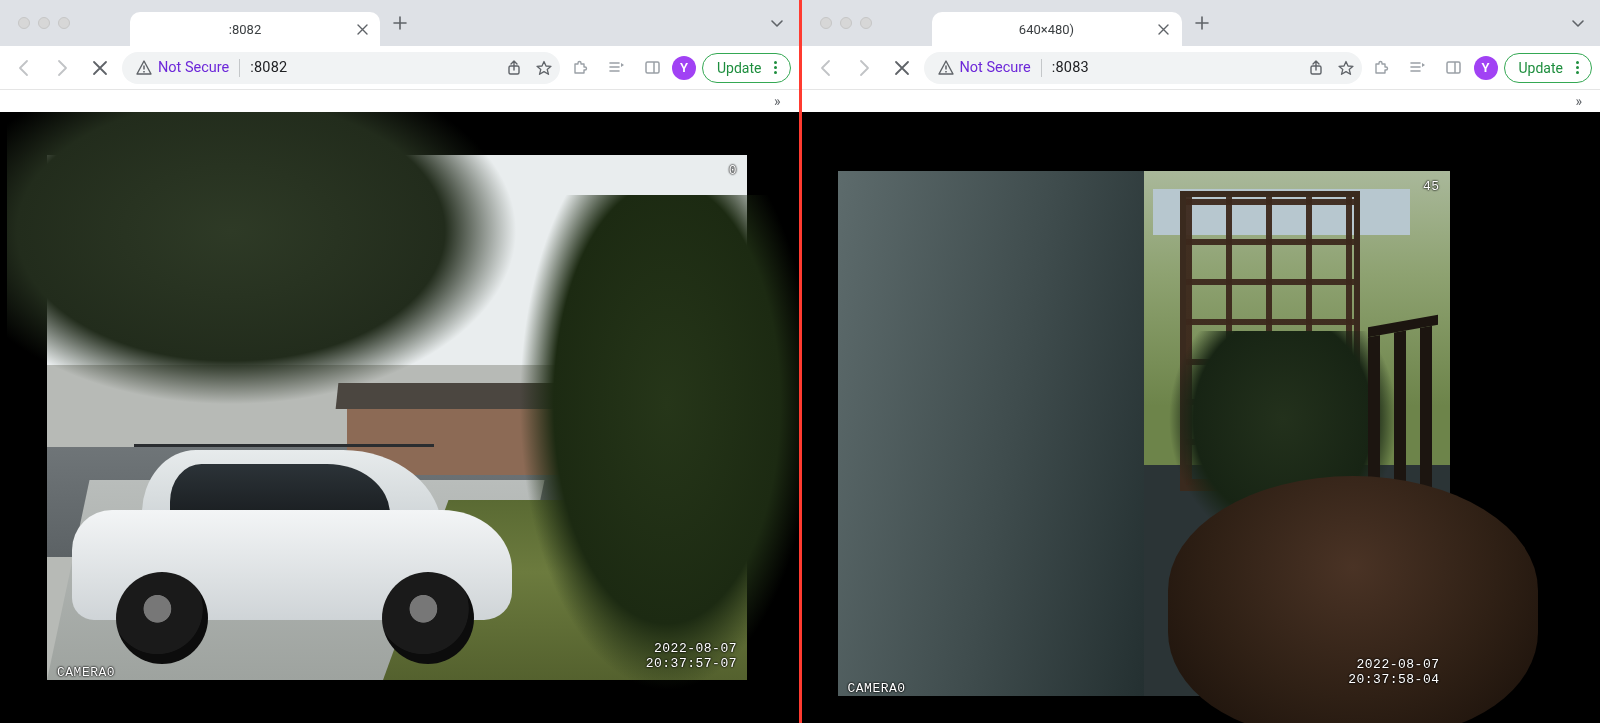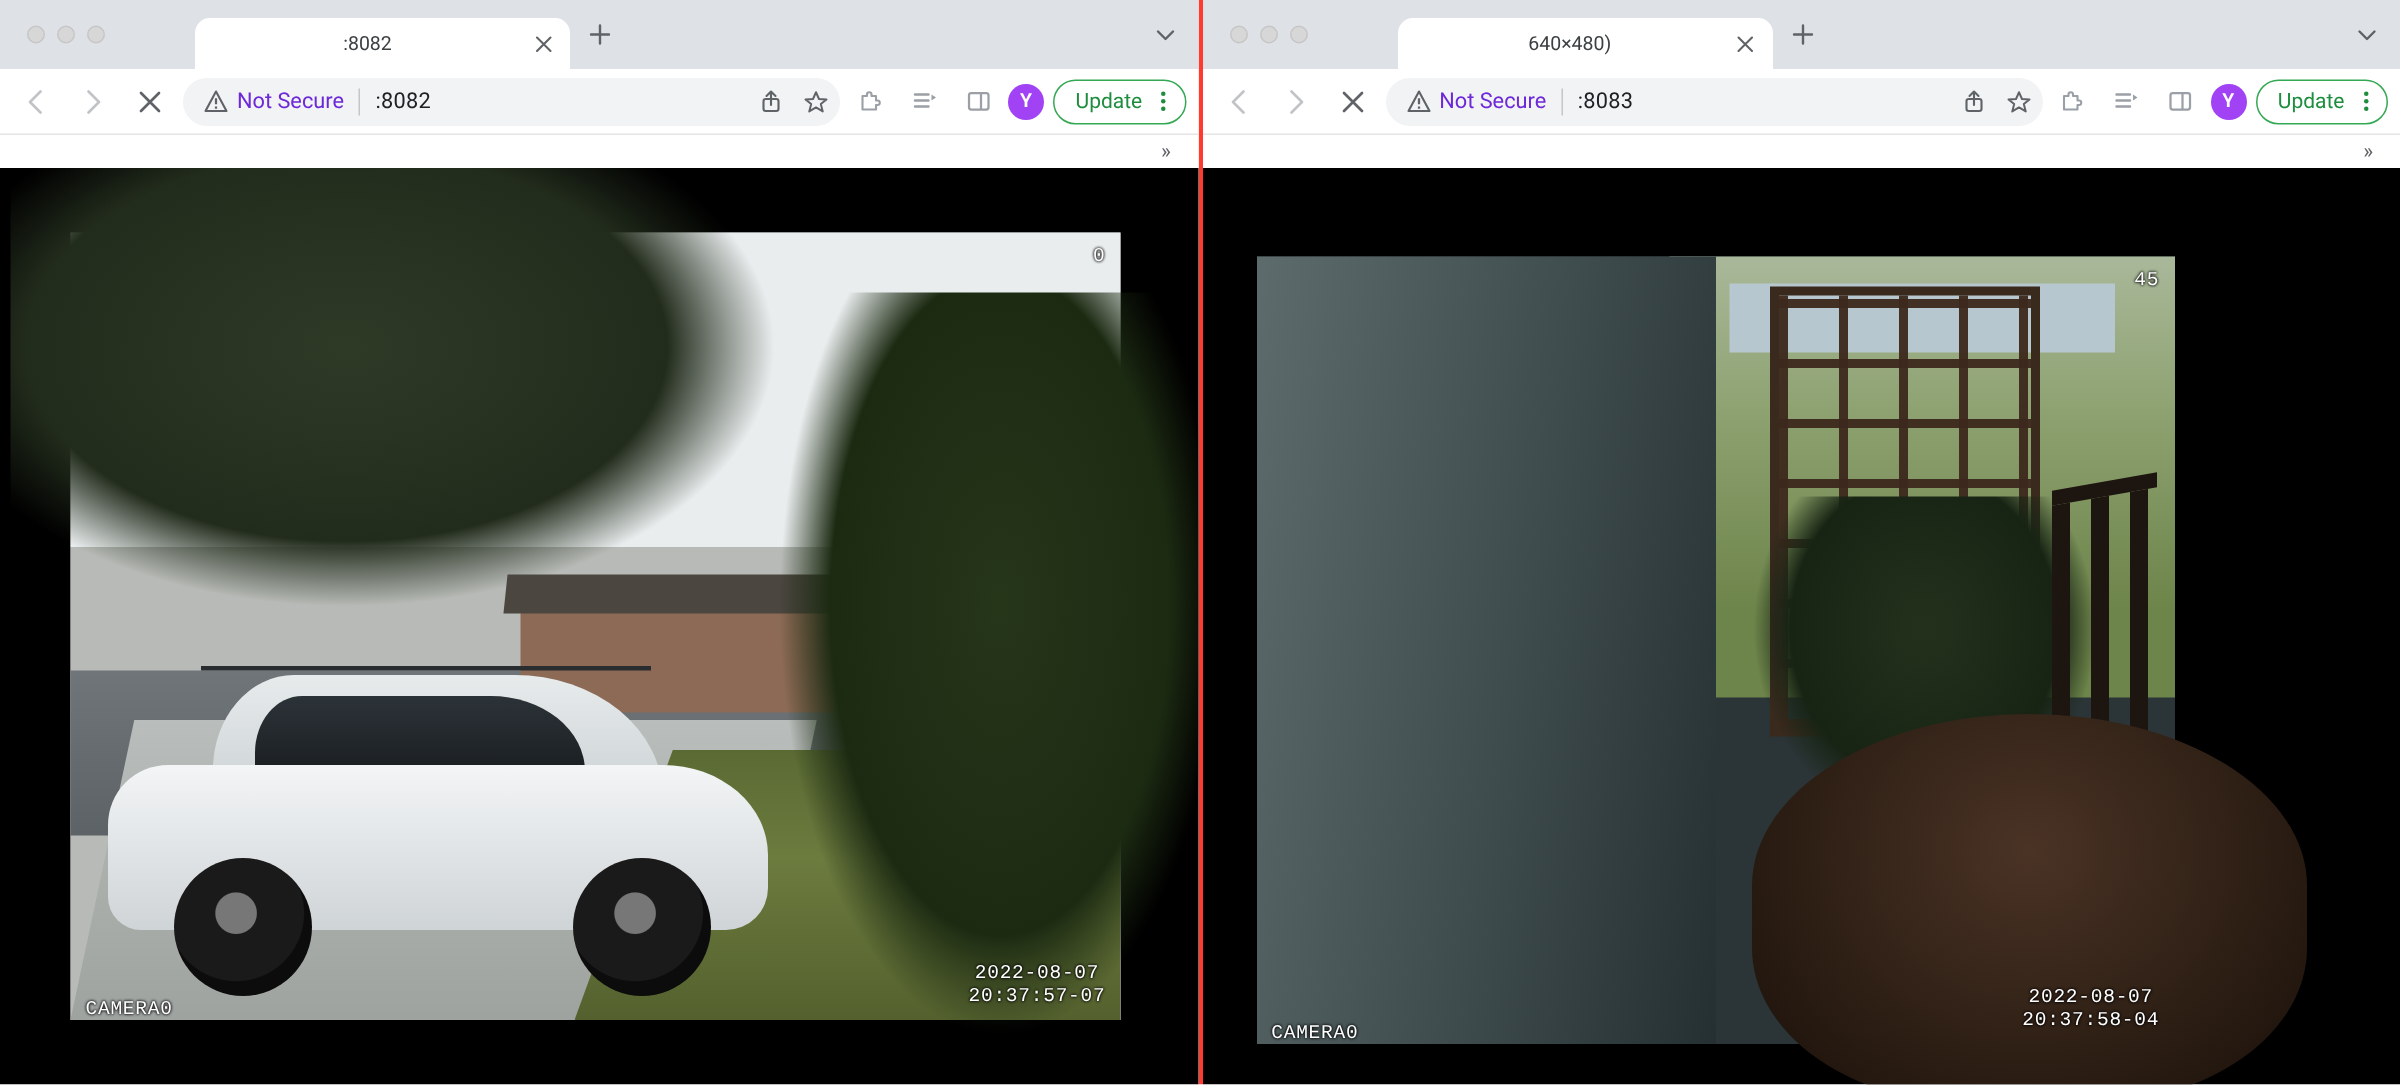--- a/index.html
+++ b/index.html
@@ -142,21 +142,21 @@
   .window.right .camframe { left:36px; top:48px; width:612px; height:525px;margin-top:11px; }
 
   
   .camoverlay {
     position:absolute; color:#fff; font-family: "Courier New", monospace;
     font-size:13px; letter-spacing:0.5px;
     text-shadow: 0 0 2px #000, 0 0 2px #000;
   }
   .cam-tl { top:8px; right:10px; }
   .cam-bl { bottom:0; left:10px; }
-  .cam-br { bottom:8px; right:10px; text-align:center; line-height:1.2; white-space:pre; }
+  .cam-br { bottom:8px; right:10px; text-align:right; line-height:1.2; white-space:pre; }
 
   
   .scene-drive {
     position:absolute; inset:0;
     background:
       
       linear-gradient(#e9edee 0%, #e9edee 40%, #b7bab6 40%, #b7bab6 40%),
       #888;
   }
   .scene-drive::before{

